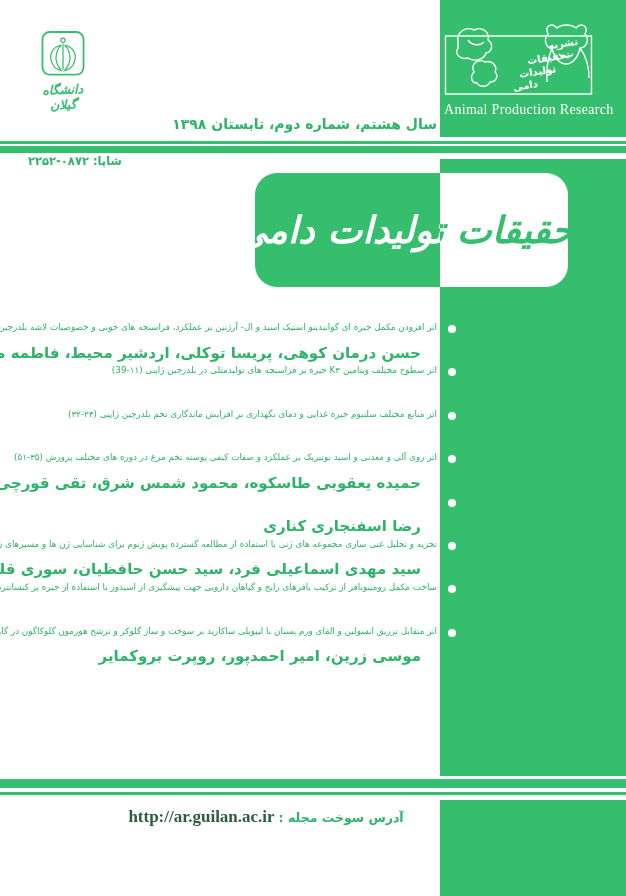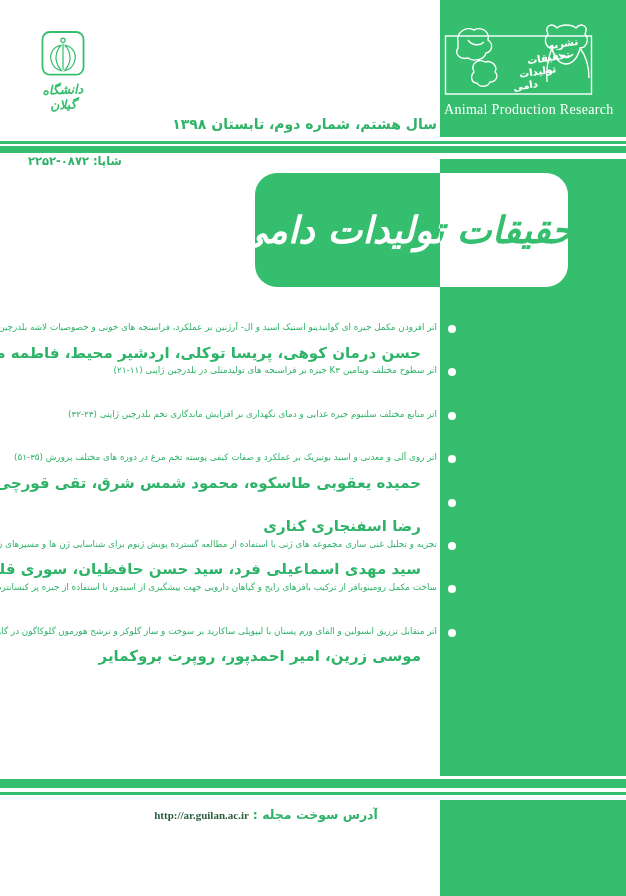--- a/index.html
+++ b/index.html
@@ -56,21 +56,21 @@
   
   .articles{position:absolute;top:322px;right:189px;width:408px;}
   .entry{position:relative;height:43.4px;direction:rtl;}
   .entry .bullet{position:absolute;right:-19px;top:3px;width:8px;height:8px;border-radius:50%;background:#fff;}
   .a-title{position:absolute;top:0;right:0;color:var(--text-green);font-size:8.8px;white-space:nowrap;}
   .a-authors{position:absolute;top:21.5px;right:16px;color:var(--text-green);font-size:15px;font-weight:bold;white-space:nowrap;}
 
   
   .address{position:absolute;left:86px;top:807px;width:360px;text-align:center;direction:rtl;white-space:nowrap;font-size:12.5px;}
   .addr-label{color:var(--text-green);font-weight:bold;}
-  .addr-url{color:var(--url-dark);font-family:"Liberation Serif","DejaVu Serif",serif;font-weight:bold;font-size:11px;text-decoration:none;}
+  .addr-url{color:var(--url-dark);font-family:"Liberation Serif","DejaVu Serif",serif;font-weight:bold;font-size:17px;text-decoration:none;}
 </style>
 </head>
 <body>
 
 <div class="page">
 
   <div class="green-col"></div>
   <div class="col-gap top"></div>
   <div class="col-gap bottom"></div>
 
@@ -122,21 +122,21 @@
 
   <div class="articles">
     <div class="entry">
       <span class="bullet"></span>
       <div class="a-title">اثر افزودن مکمل جیره ای گوانیدینو استیک اسید و ال- آرژنین بر عملکرد، فراسنجه های خونی و خصوصیات لاشه بلدرچین ژاپنی (۱-۱۰)</div>
       <div class="a-authors">حسن درمان کوهی، پریسا توکلی، اردشیر محیط، فاطمه محمد پور</div>
     </div>
 
     <div class="entry">
       <span class="bullet"></span>
-      <div class="a-title">اثر سطوح مختلف ویتامین K۳ جیره بر فراسنجه های تولیدمثلی در بلدرچین ژاپنی (۱۱-۲۱)</div>
+      <div class="a-title">اثر سطوح مختلف ویتامین K۳ جیره بر فراسنجه های تولیدمثلی در بلدرچین ژاپنی (۱۱-39)</div>
     </div>
 
     <div class="entry">
       <span class="bullet"></span>
       <div class="a-title">اثر منابع مختلف سلنیوم جیره غذایی و دمای نگهداری بر افزایش ماندگاری تخم بلدرچین ژاپنی (۲۳-۳۲)</div>
     </div>
 
     <div class="entry">
       <span class="bullet"></span>
       <div class="a-title">اثر روی آلی و معدنی و اسید بوتیریک بر عملکرد و صفات کیفی پوسته تخم مرغ در دوره های مختلف پرورش (۳۵-۵۱)</div>

